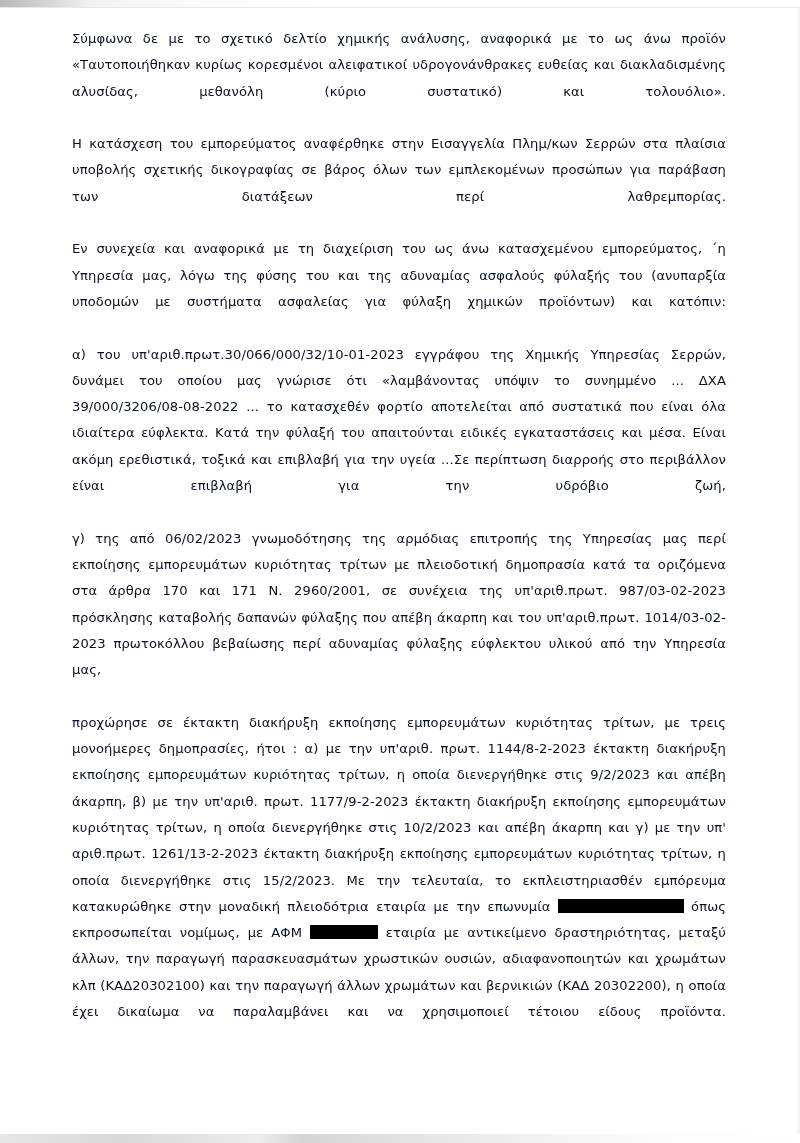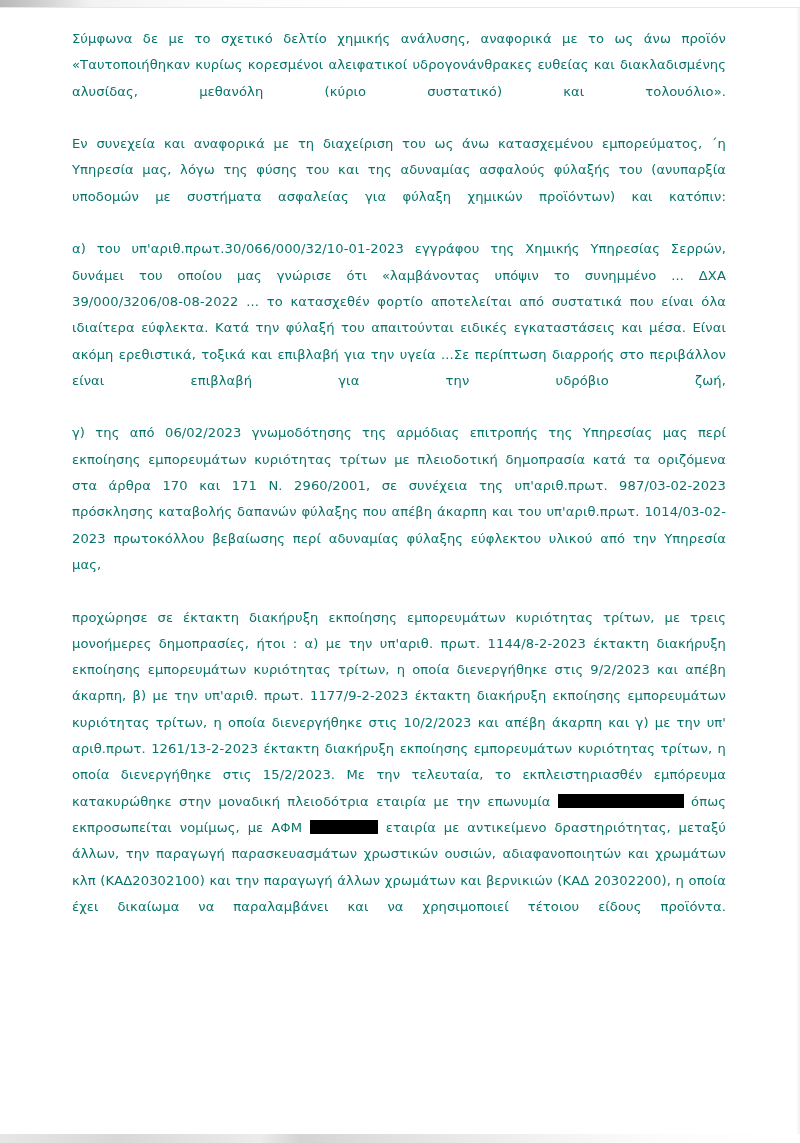--- a/index.html
+++ b/index.html
@@ -66,21 +66,21 @@
     top: 26px;
     width: 654px;
   }
 
   p.para {
     margin: 0 0 0 0;
     text-align: justify;
     text-justify: inter-word;
     font-size: 13.1px;
     line-height: 26.3px;
-    color: #0f766e;
+    color: #0f172a;
     letter-spacing: 0.1px;
     word-spacing: 0.2px;
     font-family: "DejaVu Sans", sans-serif;
     -webkit-font-smoothing: none;
   }
   p.para:last-child {
     text-align: justify;
   }
   
   p.para::after {
@@ -109,19 +109,20 @@
 
 <div class="page">
 
   <div class="scan-edge-top"></div>
   <div class="scan-edge-top-line"></div>
   <div class="scan-edge-right"></div>
   <div class="scan-edge-bottom"></div>
 
   <div class="doc-body" id="doc-body">
       <p class="para"><span>Σύμφωνα δε με το σχετικό  δελτίο χημικής ανάλυσης, αναφορικά με το ως άνω προϊόν «Ταυτοποιήθηκαν κυρίως κορεσμένοι αλειφατικοί υδρογονάνθρακες ευθείας και διακλαδισμένης αλυσίδας, μεθανόλη (κύριο συστατικό) και τολουόλιο».</span></p>
+      <p class="para"><span>Η κατάσχεση του εμπορεύματος αναφέρθηκε στην Εισαγγελία Πλημ/κων Σερρών στα πλαίσια υποβολής σχετικής δικογραφίας σε βάρος όλων των εμπλεκομένων προσώπων για παράβαση των διατάξεων περί λαθρεμπορίας.</span></p>
       <p class="para"><span>Εν συνεχεία και αναφορικά με τη διαχείριση του ως άνω κατασχεμένου εμπορεύματος, ΄η Υπηρεσία μας, λόγω της φύσης του και της αδυναμίας ασφαλούς φύλαξής του (ανυπαρξία υποδομών με συστήματα ασφαλείας για φύλαξη χημικών προϊόντων) και κατόπιν:</span></p>
       <p class="para"><span>α) του υπ'αριθ.πρωτ.30/066/000/32/10-01-2023 εγγράφου της Χημικής Υπηρεσίας Σερρών, δυνάμει του οποίου μας γνώρισε ότι «λαμβάνοντας υπόψιν το συνημμένο ... ΔΧΑ 39/000/3206/08-08-2022 ... το κατασχεθέν φορτίο αποτελείται από συστατικά που είναι όλα ιδιαίτερα εύφλεκτα. Κατά την φύλαξή του απαιτούνται ειδικές εγκαταστάσεις και μέσα. Είναι ακόμη ερεθιστικά, τοξικά και επιβλαβή για την υγεία ...Σε περίπτωση διαρροής στο περιβάλλον είναι επιβλαβή για την υδρόβιο ζωή,</span></p>
       <p class="para"><span>γ) της από 06/02/2023 γνωμοδότησης της αρμόδιας επιτροπής της Υπηρεσίας μας περί εκποίησης εμπορευμάτων κυριότητας τρίτων με πλειοδοτική δημοπρασία κατά τα οριζόμενα στα άρθρα 170 και 171 Ν. 2960/2001, σε συνέχεια της υπ'αριθ.πρωτ.  987/03-02-2023 πρόσκλησης καταβολής δαπανών φύλαξης που απέβη άκαρπη και του υπ'αριθ.πρωτ. 1014/03-02-2023 πρωτοκόλλου βεβαίωσης περί αδυναμίας φύλαξης εύφλεκτου υλικού από την Υπηρεσία μας,</span></p>
       <p class="para"><span>προχώρησε σε έκτακτη διακήρυξη εκποίησης εμπορευμάτων κυριότητας τρίτων, με τρεις μονοήμερες δημοπρασίες, ήτοι : α) με την υπ'αριθ. πρωτ. 1144/8-2-2023 έκτακτη διακήρυξη εκποίησης εμπορευμάτων κυριότητας τρίτων, η οποία διενεργήθηκε στις 9/2/2023 και απέβη άκαρπη,  β)  με  την  υπ'αριθ.  πρωτ.    1177/9-2-2023  έκτακτη  διακήρυξη  εκποίησης εμπορευμάτων κυριότητας τρίτων, η οποία διενεργήθηκε στις 10/2/2023 και απέβη άκαρπη και γ)  με την υπ' αριθ.πρωτ. 1261/13-2-2023 έκτακτη διακήρυξη εκποίησης εμπορευμάτων κυριότητας τρίτων, η οποία διενεργήθηκε στις 15/2/2023.   Με την τελευταία,   το εκπλειστηριασθέν εμπόρευμα κατακυρώθηκε στην μοναδική πλειοδότρια εταιρία με την επωνυμία </span><span class="redact w-company" aria-label="redacted"></span><span> όπως εκπροσωπείται νομίμως, με ΑΦΜ </span><span class="redact w-afm" aria-label="redacted"></span><span> εταιρία με αντικείμενο δραστηριότητας, μεταξύ άλλων, την παραγωγή παρασκευασμάτων χρωστικών ουσιών, αδιαφανοποιητών και χρωμάτων κλπ (ΚΑΔ20302100) και την παραγωγή άλλων χρωμάτων και βερνικιών  (ΚΑΔ 20302200), η οποία έχει δικαίωμα να παραλαμβάνει και να χρησιμοποιεί τέτοιου είδους προϊόντα.</span></p>
     </div>
 
 </div>
 
 </body></html>

